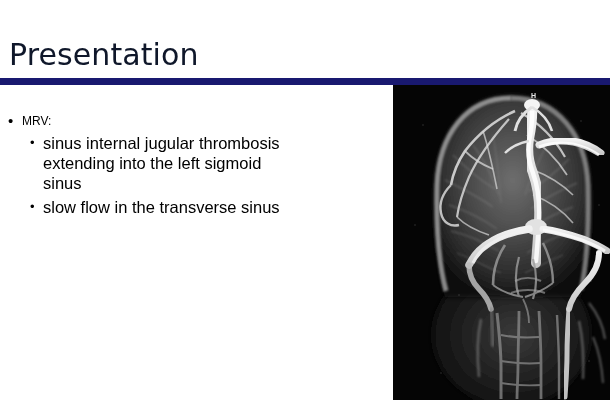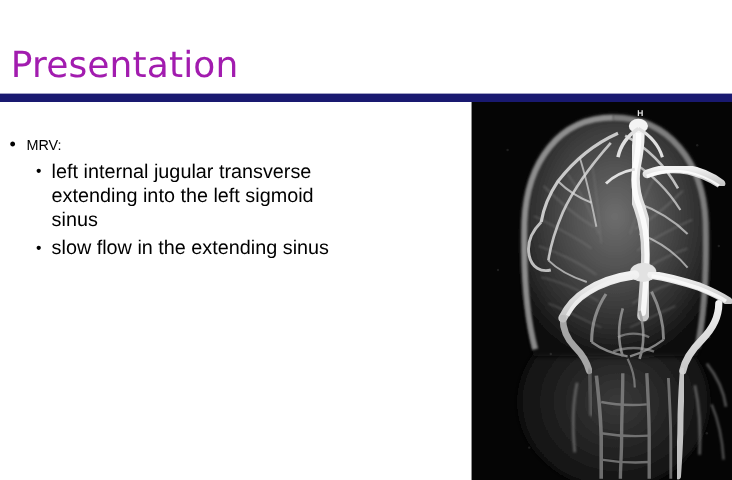--- a/index.html
+++ b/index.html
@@ -32,21 +32,21 @@
     background: #ffffff;
   }
   .slide-title {
     position: absolute;
     left: 9px;
     top: 38px;
     font-family: "DejaVu Sans", sans-serif;
     font-size: 30px;
     font-weight: 400;
     line-height: 34px;
-    color: #a21caf;
+    color: #0f172a;
     letter-spacing: 0.1px;
     white-space: nowrap;
   }
   .title-rule {
     position: absolute;
     left: 0;
     top: 78px;
     width: 610px;
     height: 7px;
     background: #191970;
@@ -150,25 +150,25 @@
   <div class="body-area">
 
     <div class="bullet-l1">
       <span class="marker">•</span>
       <span class="text">MRV:</span>
     </div>
 
     <div class="sub-list">
       <div class="bullet-l2">
         <span class="marker">•</span>
-        <span class="text">left internal jugular transverse extending  into the left sigmoid sinus</span>
+        <span class="text">sinus internal jugular thrombosis extending  into the left sigmoid sinus</span>
       </div>
       <div class="bullet-l2">
         <span class="marker">•</span>
-        <span class="text">slow flow in the extending sinus</span>
+        <span class="text">slow flow in the transverse sinus</span>
       </div>
     </div>
 
   </div>
 
   <div class="image-panel">
     <svg class="mrv-svg" viewBox="0 0 217 315" preserveAspectRatio="none">
       <defs>
         <radialGradient id="headGlow" cx="50%" cy="42%" r="62%">
           <stop offset="0%" stop-color="#6e6e6e"></stop>

